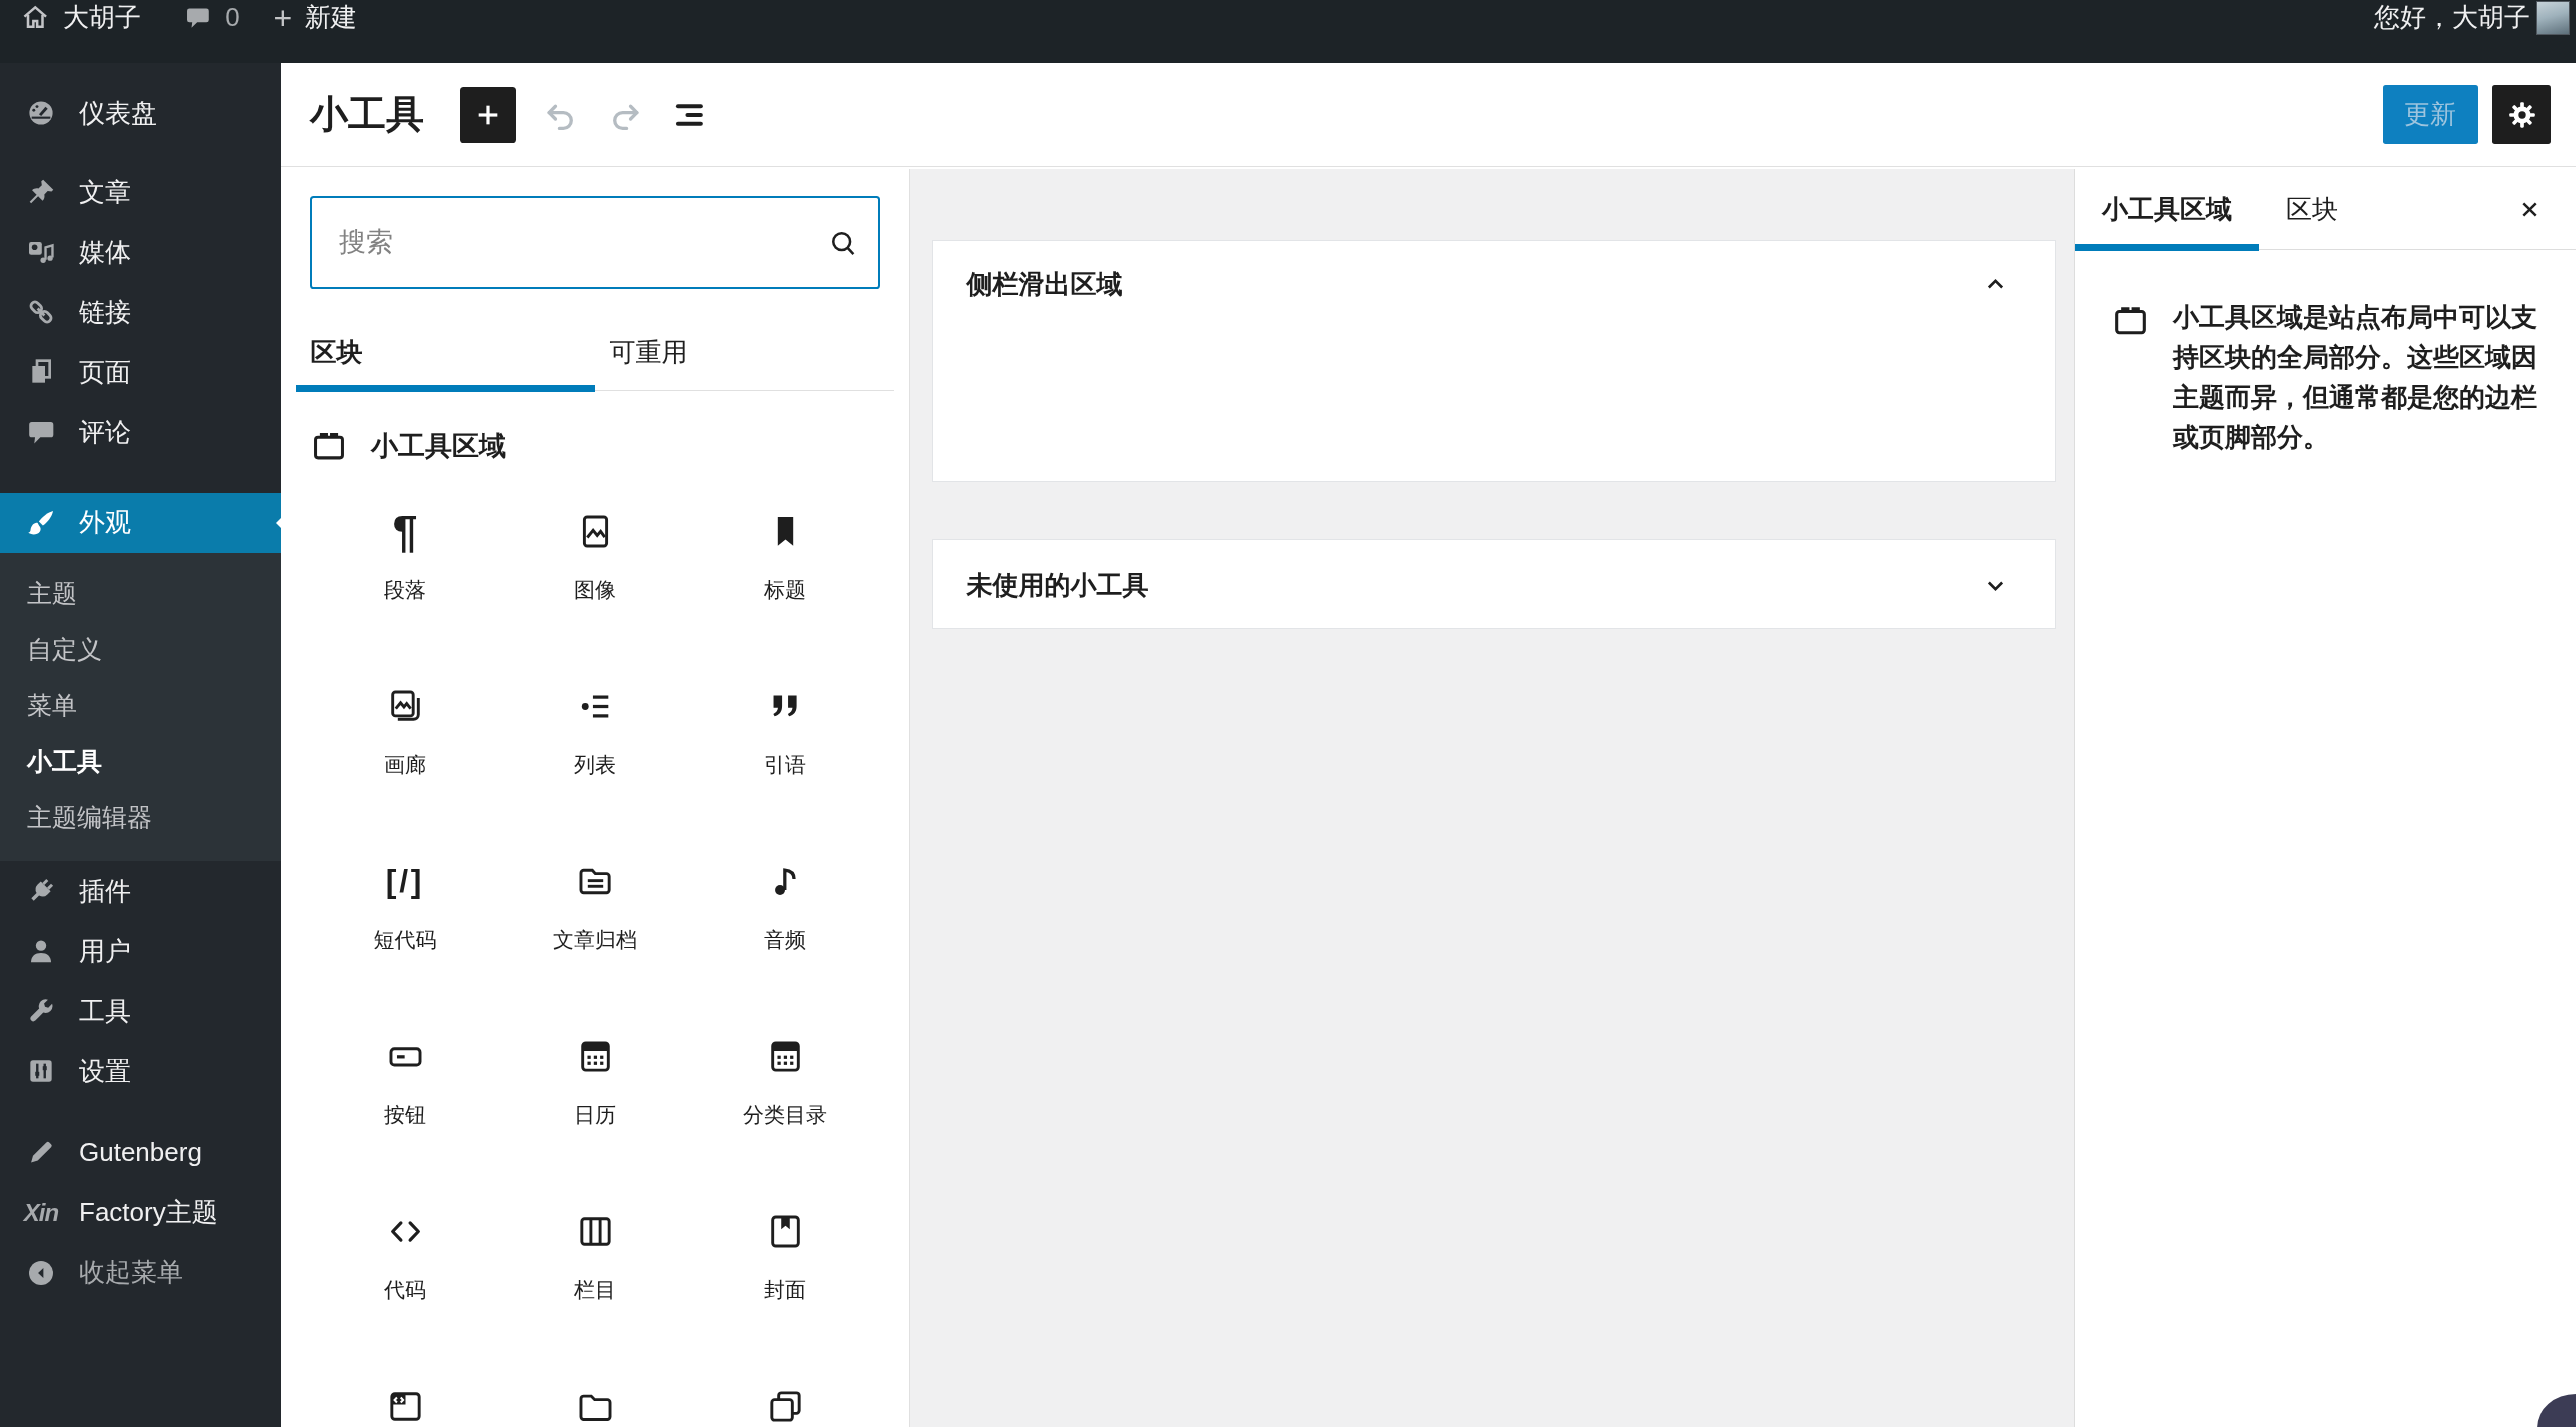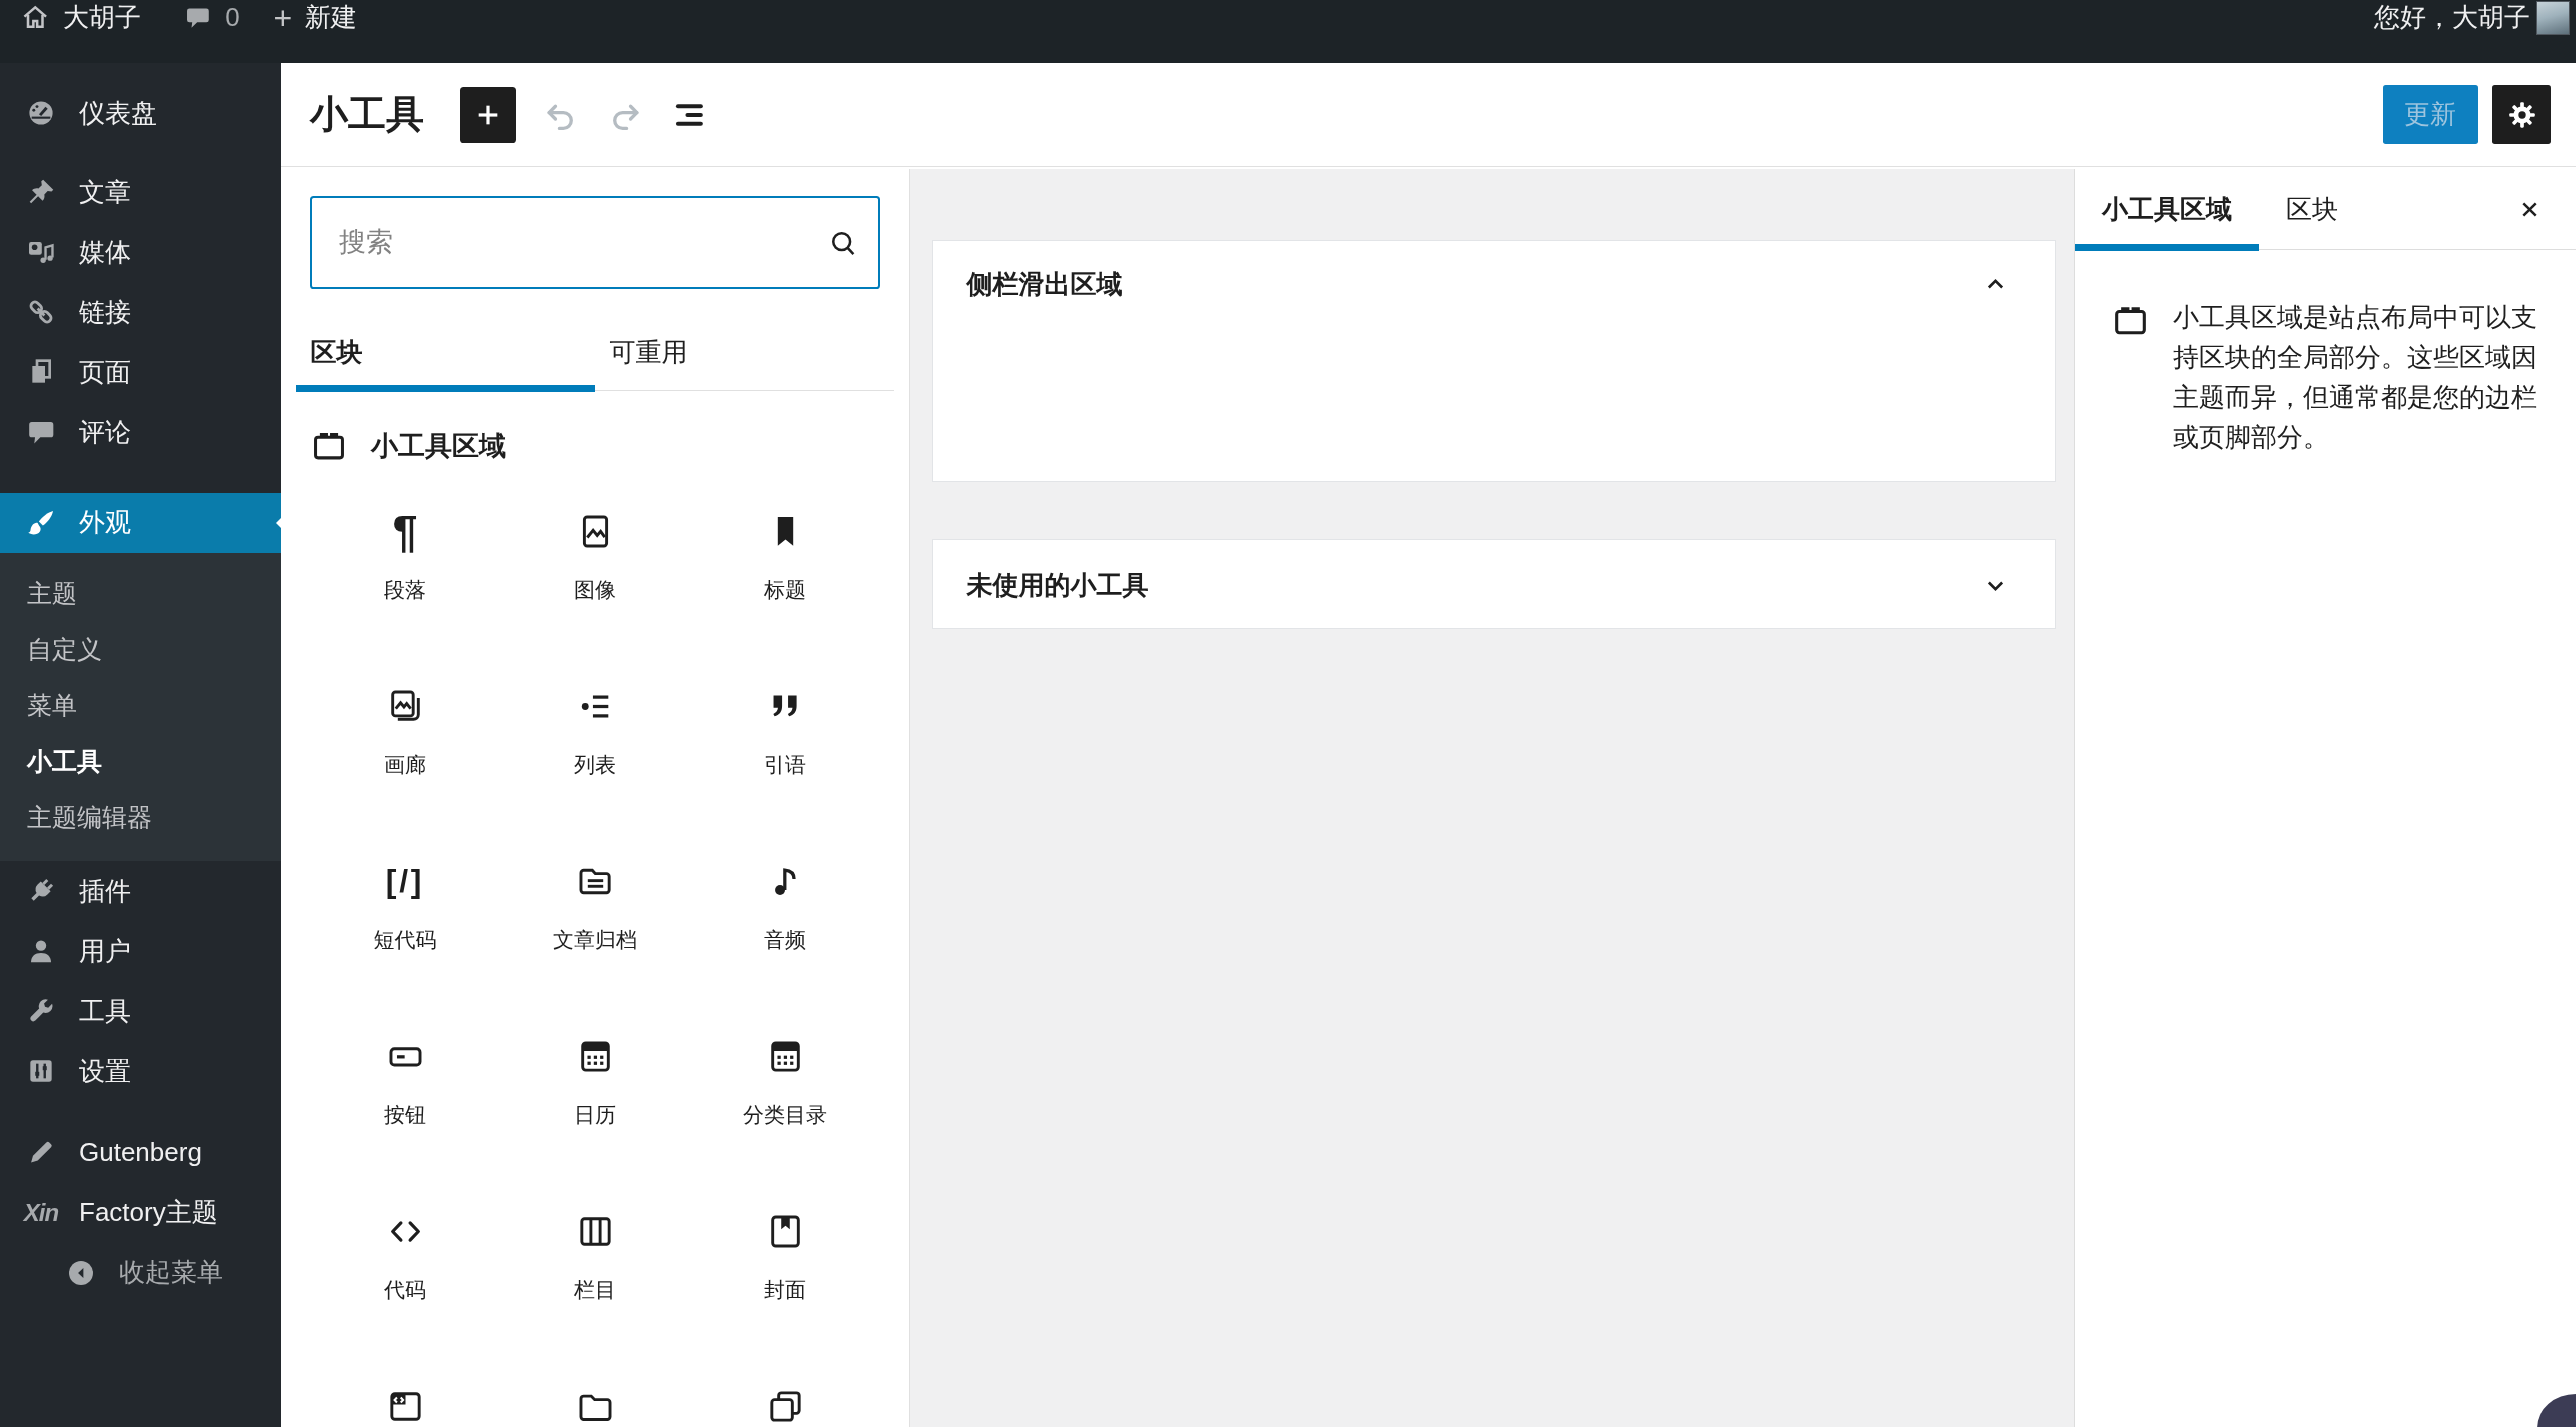--- a/index.html
+++ b/index.html
@@ -18,21 +18,21 @@
   .ab-right { margin-left:auto; display:flex; align-items:center; gap:6px; padding-right:6px; }
   .avatar { width:34px; height:34px; border:0.9px solid #50575e;
     background:linear-gradient(165deg,#c7d2d8 0%,#9fb2bc 45%,#5d6f7a 100%); }
   .ab-gap { width:32px; }
 
   
   .admin-menu { position:absolute; left:0; top:63px; width:290px; height:1365px; background:#23282d; padding-top:20px; }
   .menu-item { height:60px; display:flex; align-items:center; gap:20px; padding-left:23px;
     font-size:26px; color:#f0f0f1; cursor:pointer; position:relative; }
   .menu-item .micon { width:36px; display:flex; justify-content:center; align-items:center; flex:none; }
-  .menu-item.dim { color:#a7aaad;margin-left:40px; }
+  .menu-item.dim { color:#a7aaad; }
   .menu-sep { height:19px; }
   .menu-sep-lg { height:30.5px; }
   .menu-sep-md { height:21.5px; }
   .menu-item.active { background:#0a7cab; color:#fff; }
   .menu-item.active::after { content:""; position:absolute; right:0; top:50%; transform:translateY(-50%);
     border:14.4px solid transparent; border-right:14.4px solid #fff; border-left:none; }
   .submenu { background:#2c3338; padding:12.6px 0 16px; }
   .submenu-item { height:56px; display:flex; align-items:center; padding-left:27px;
     font-size:25px; color:#c3c4c7; cursor:pointer; }
   .submenu-item.current { color:#fff; font-weight:700; }
@@ -90,21 +90,21 @@
   
   .settings { position:absolute; right:0; top:106px; width:502px; bottom:0; background:#fff;
     border-left:1.8px solid #dddddd; }
   .set-tabs { display:flex; align-items:center; height:81px; border-bottom:1.8px solid #dddddd; position:relative; }
   .set-tab { height:100%; display:flex; align-items:center; padding:0 27px; font-size:26px; color:#1e1e1e;
     cursor:pointer; position:relative; }
   .set-tab.active { font-weight:700; }
   .set-tab.active::after { content:""; position:absolute; left:0; right:0; bottom:-1.8px; height:7.2px; background:#007cba; }
   .close-btn { margin-left:auto; margin-right:25px; display:flex; align-items:center; justify-content:center;
     width:43px; height:43px; cursor:pointer; }
-  .set-desc { display:flex; gap:23px; margin:47px 27px 14px 36px; }
+  .set-desc { display:flex; gap:23px; margin:47px 27px 14px 36px;font-weight:bold; }
   .set-desc .dicon { flex:none; margin-top:3.6px; }
   .desc-text { font-size:26px; line-height:40px; color:#1e1e1e; max-width:364px; }
 
   .corner-artifact { position:absolute; right:0; bottom:0; width:39px; height:34px;
     background:#3c3c55; border-top-left-radius:100% 100%; }
 
   svg { display:block; }
 </style>
 </head>
 <body>

